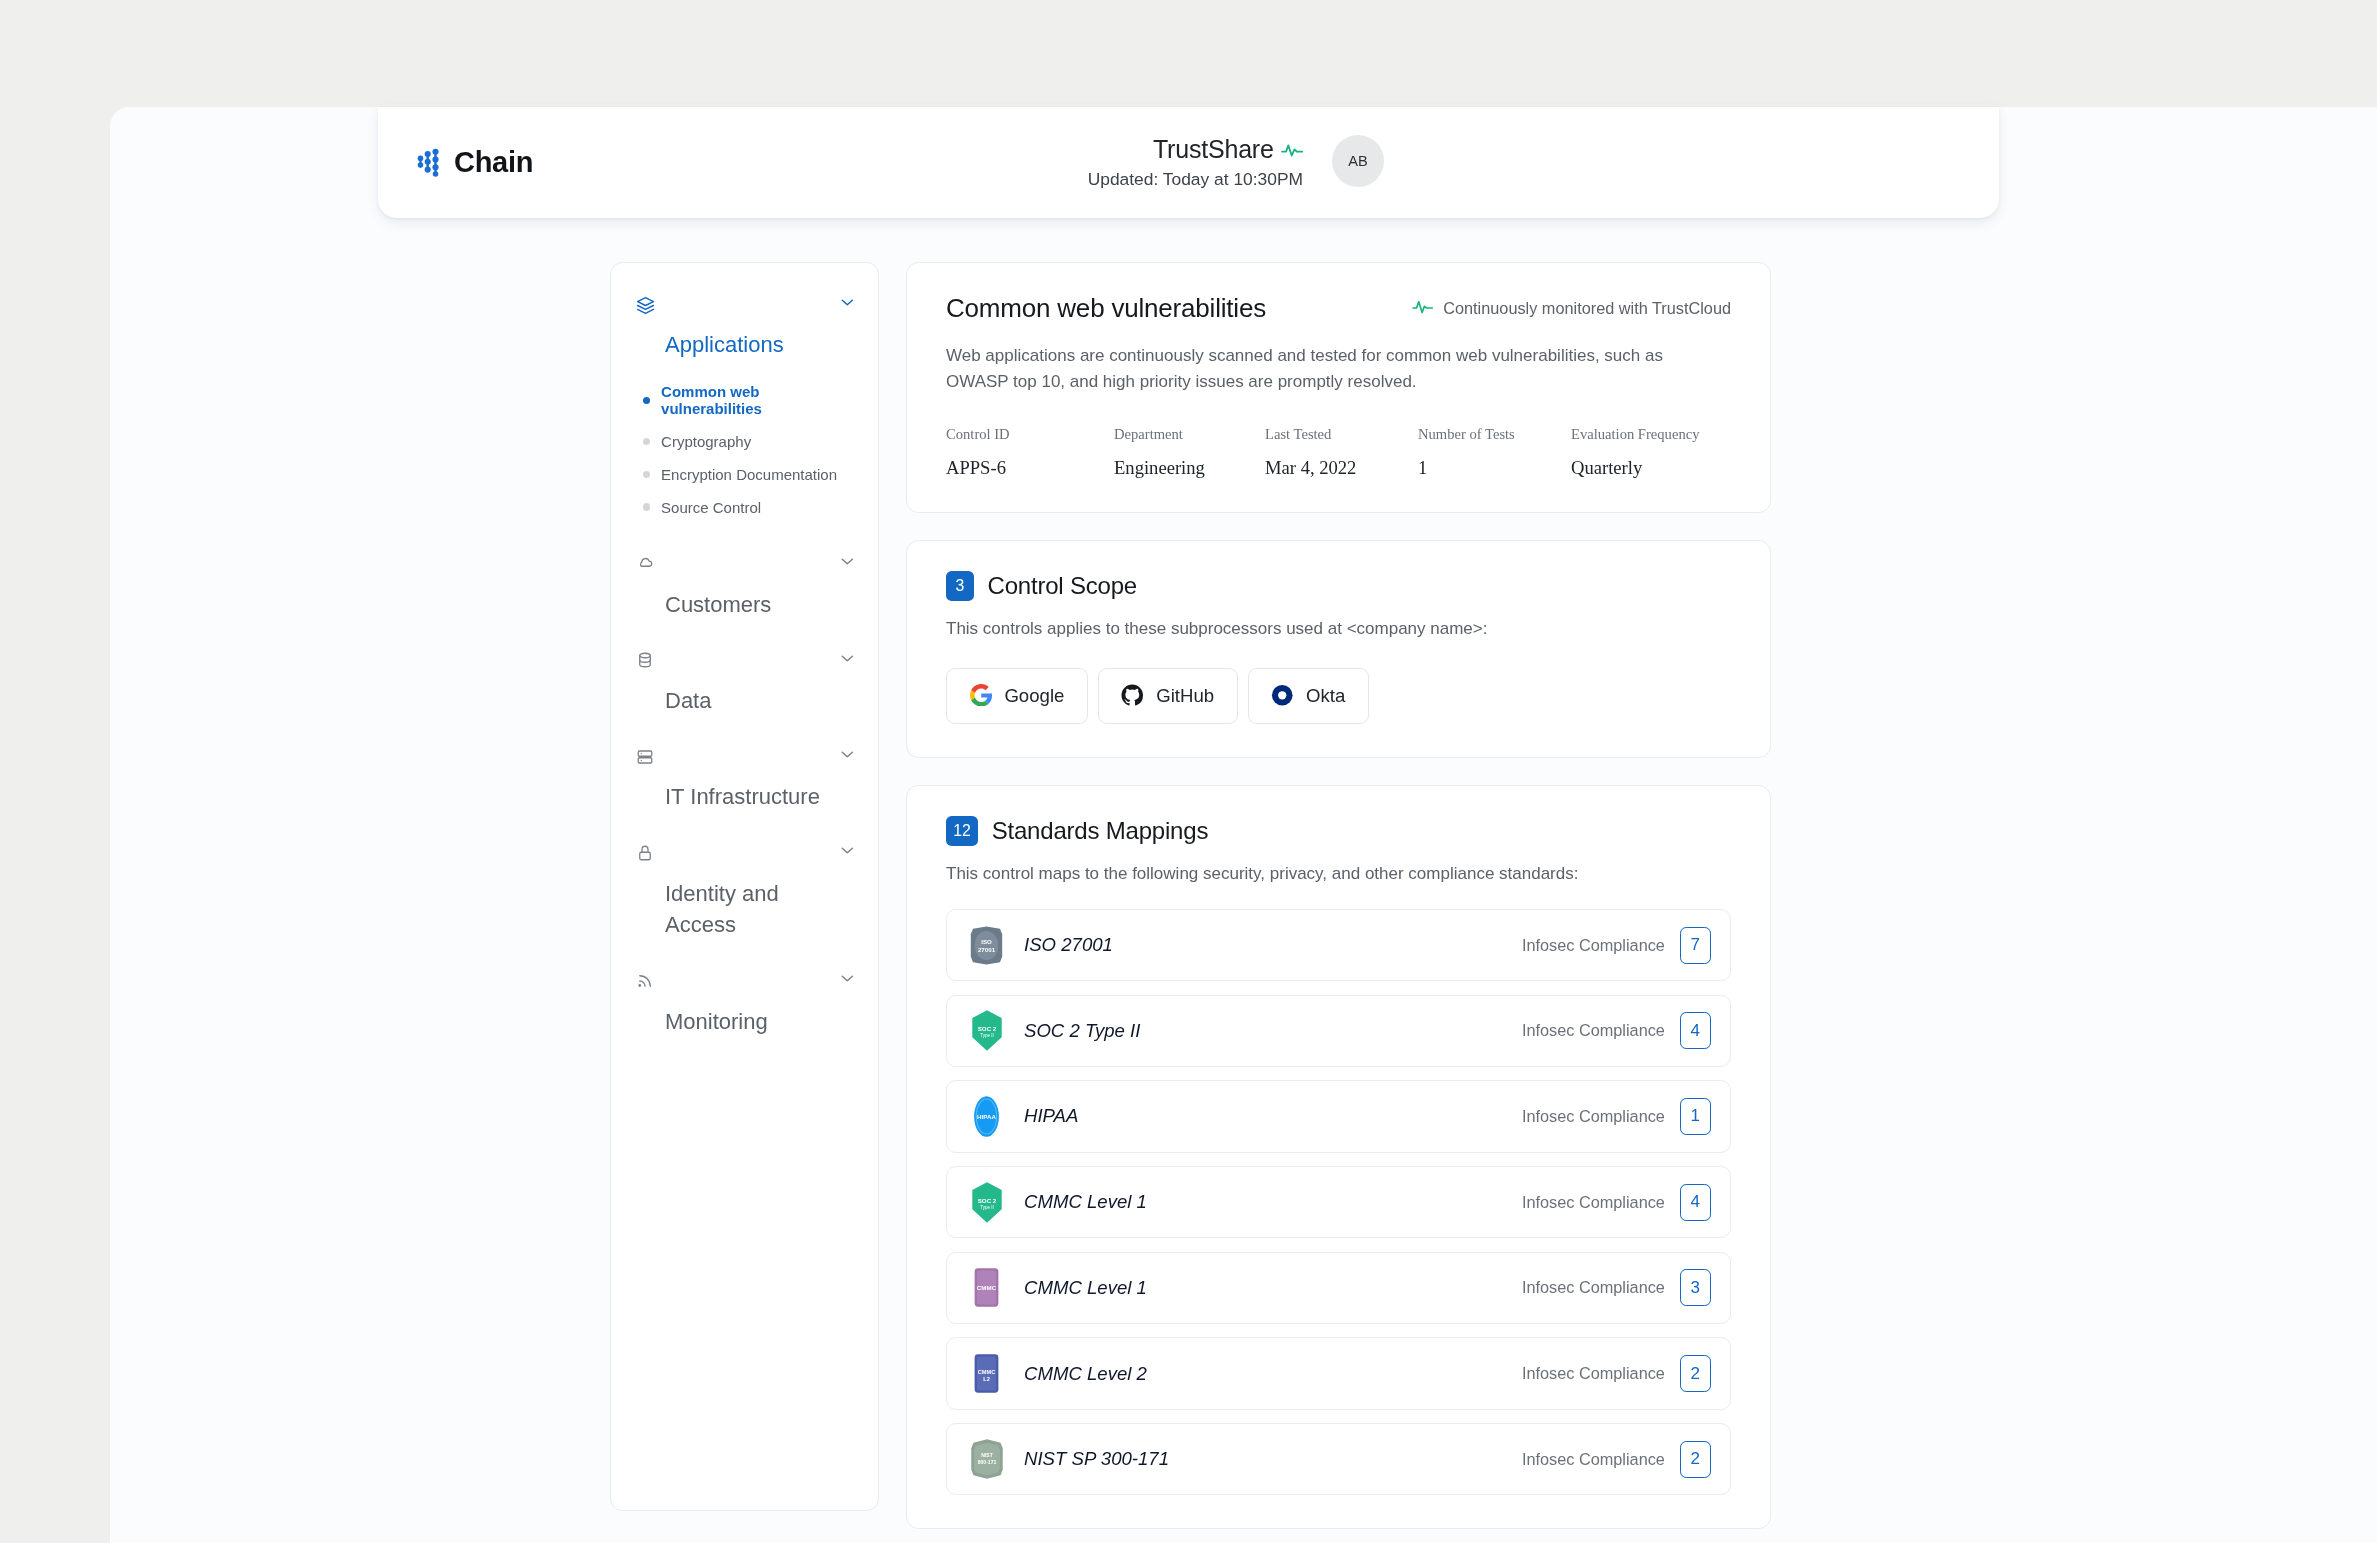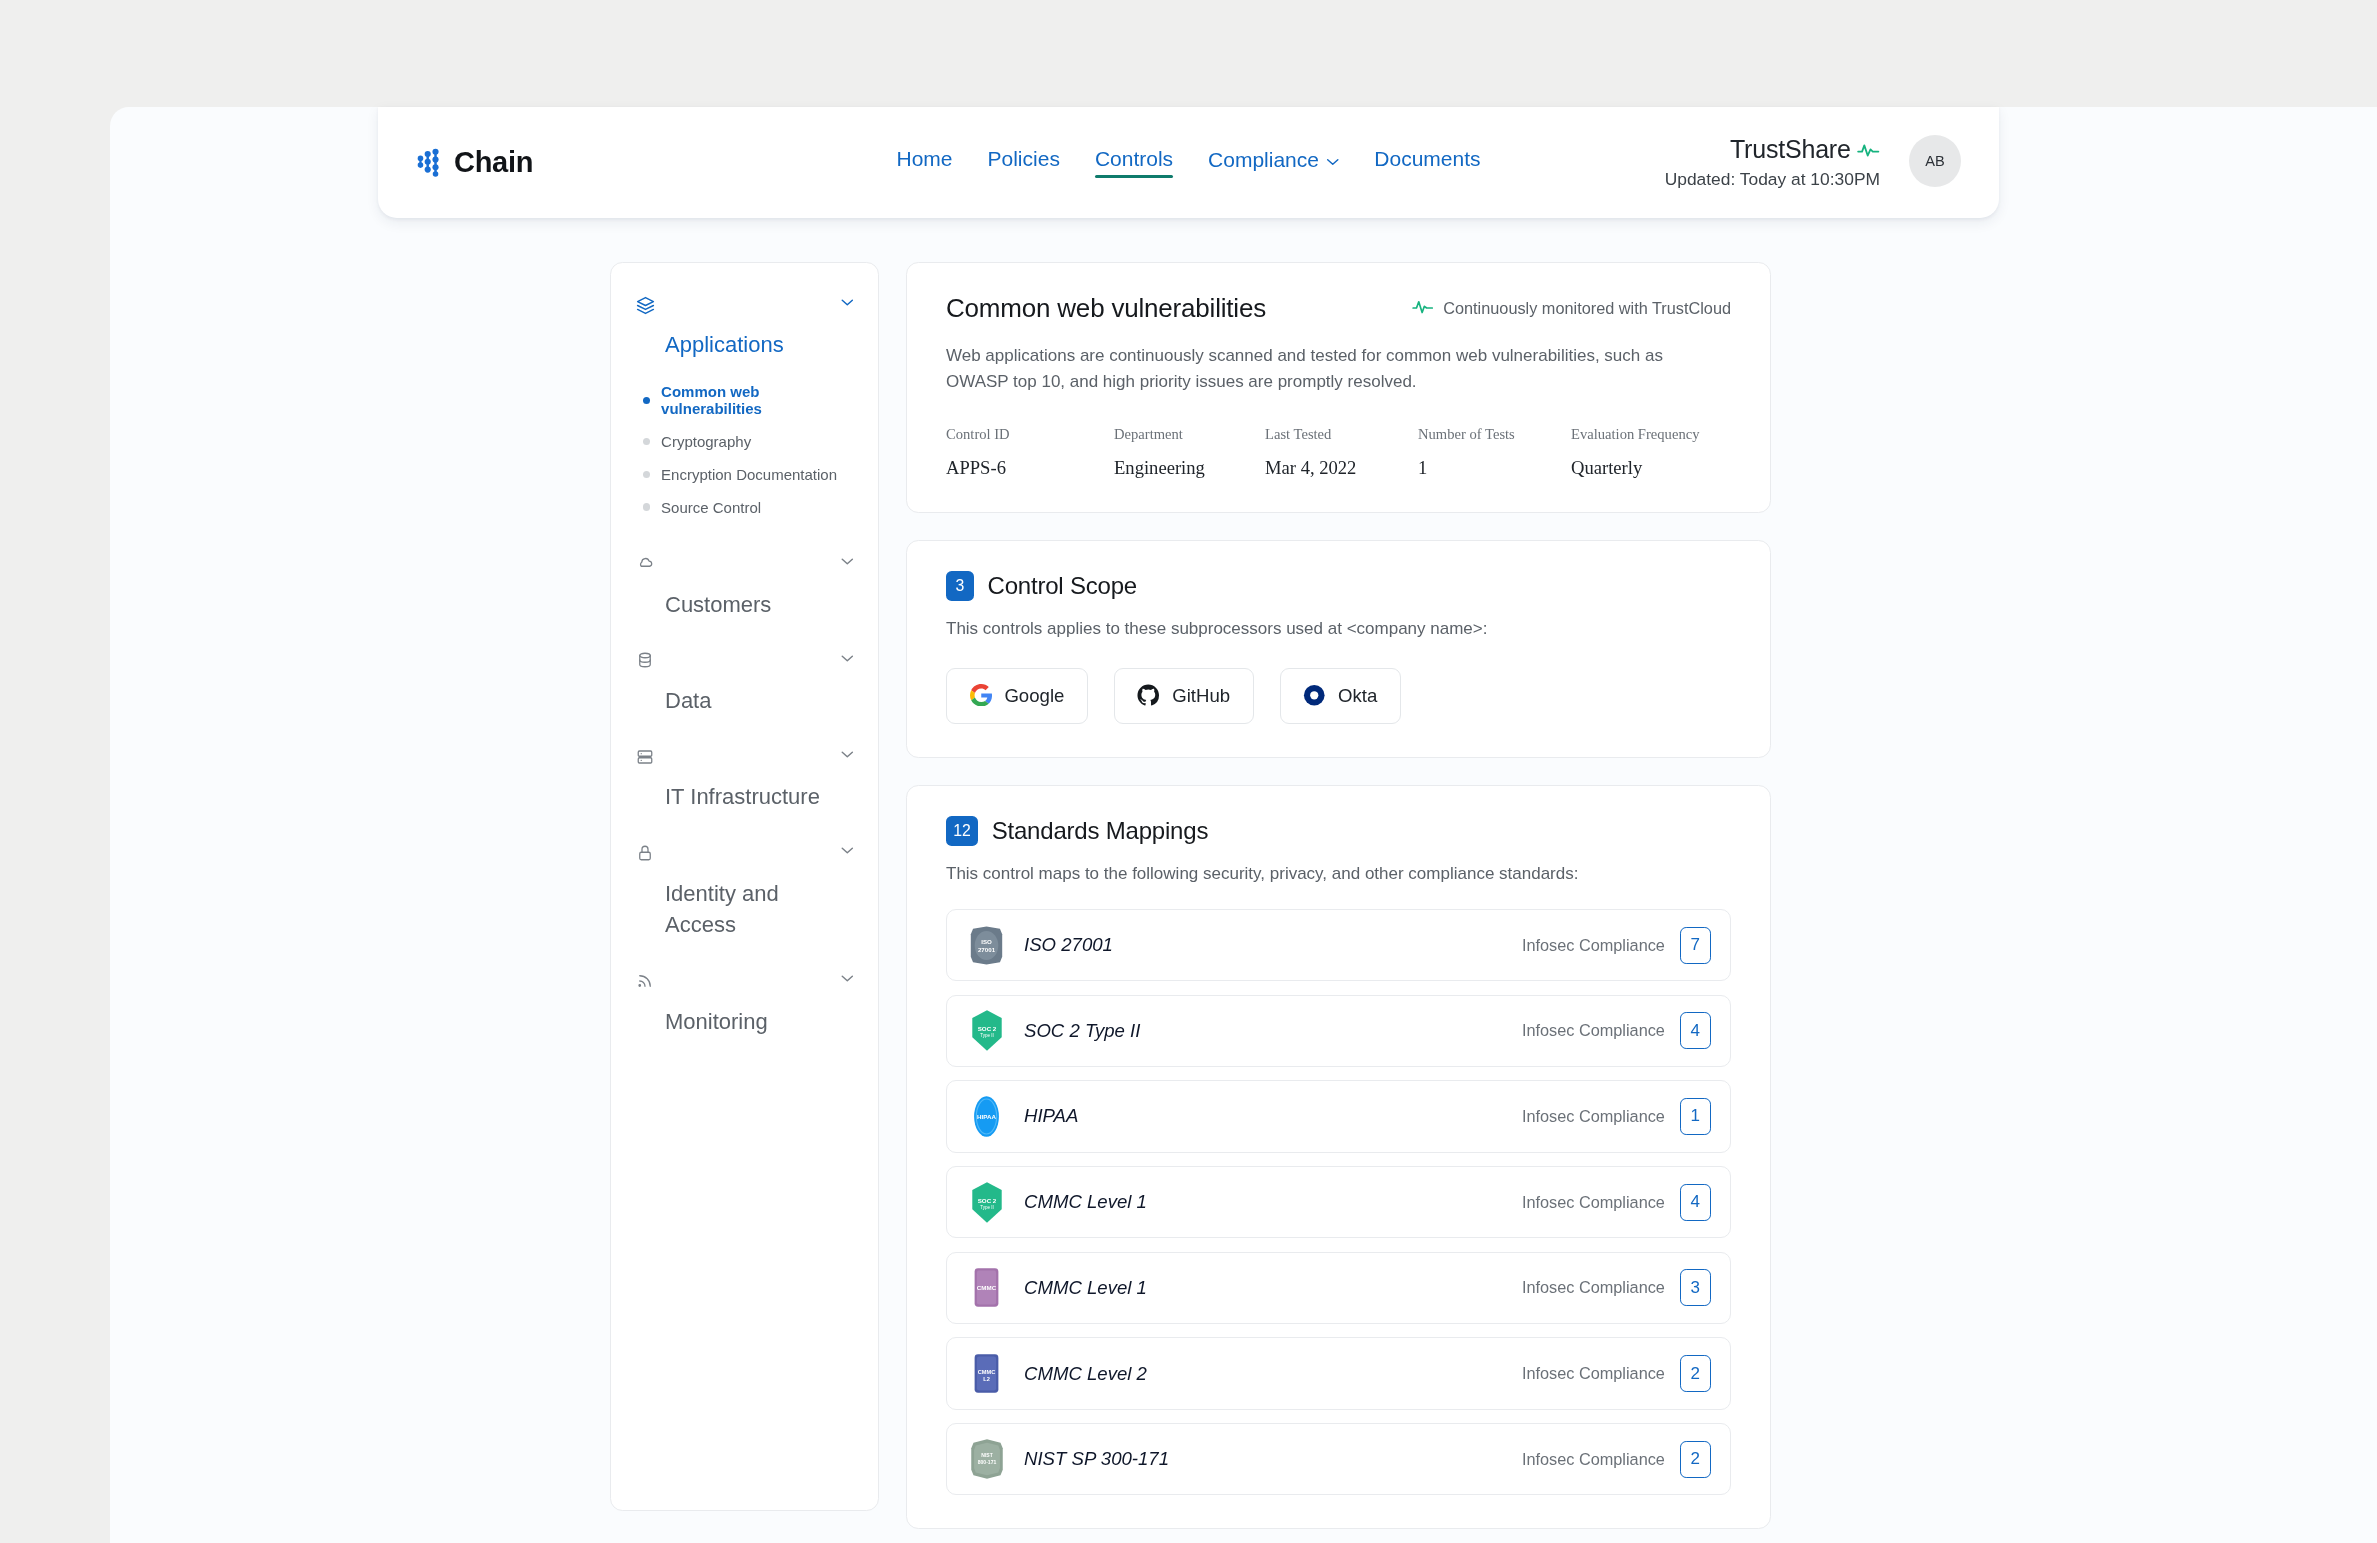--- a/index.html
+++ b/index.html
@@ -142,21 +142,21 @@
   .count-chip {
     min-width: 28px; height: 30px; padding: 0 7.3px;
     background: #1268c3; color: #fff;
     border-radius: 5.6px;
     display: flex; align-items: center; justify-content: center;
     font-size: 15.8px; font-weight: 400;
   }
   .section-title { font-size: 24px; color: #16191d; letter-spacing: -0.2px; }
   .section-desc { margin-top: 18px; font-size: 17px; color: #5b6168; }
 
-  .chip-row { display: flex; gap: 26px; margin-top: 29px; }
+  .chip-row { display: flex; gap: 10px; margin-top: 29px; }
   .vendor-chip {
     display: flex; align-items: center; gap: 12.4px;
     border: 1.1px solid #e4e7ea;
     border-radius: 9px;
     padding: 14.6px 22.5px;
     background: #fff;
     cursor: pointer;
   }
   .vendor-chip .vname { font-size: 18.6px; color: #20252b; }
 
@@ -205,29 +205,20 @@
               <circle cx="35" cy="24" r="5.5"></circle>
               <circle cx="35" cy="38" r="5.5"></circle>
               <circle cx="35" cy="50" r="5"></circle>
             <rect x="32.8" y="10" width="4.4" height="40"></rect>
           </g>
         </svg>
       </span>
       <span class="brand-name">Chain</span>
     </div>
 
-    <nav class="topnav">
-      <a href="#"><span>Home</span></a>
-      <a href="#"><span>Policies</span></a>
-      <a href="#" class="active"><span>Controls</span></a>
-      <a href="#"><span>Compliance</span><span class="nav-caret"><svg width="13.5" height="7.9" viewBox="0 0 24 14">
-              <path d="M3 3 L12 11 L21 3" stroke="#1268c3" stroke-width="2.6" fill="none" stroke-linecap="round" stroke-linejoin="round"></path>
-            </svg></span></a>
-      <a href="#"><span>Documents</span></a>
-    </nav>
 
     <div class="header-right">
       <div class="hr-text">
         <div class="trustshare">
           <span>TrustShare</span>
           <span>
             <svg width="22.5" height="15.8" viewBox="0 0 40 28">
                 <path d="M2 17 L9 17 L13 6 L19 24 L24 13 L28 17 L38 17" stroke="#16b37f" stroke-width="3.2" fill="none" stroke-linecap="round" stroke-linejoin="round"></path>
               </svg>
           </span>

